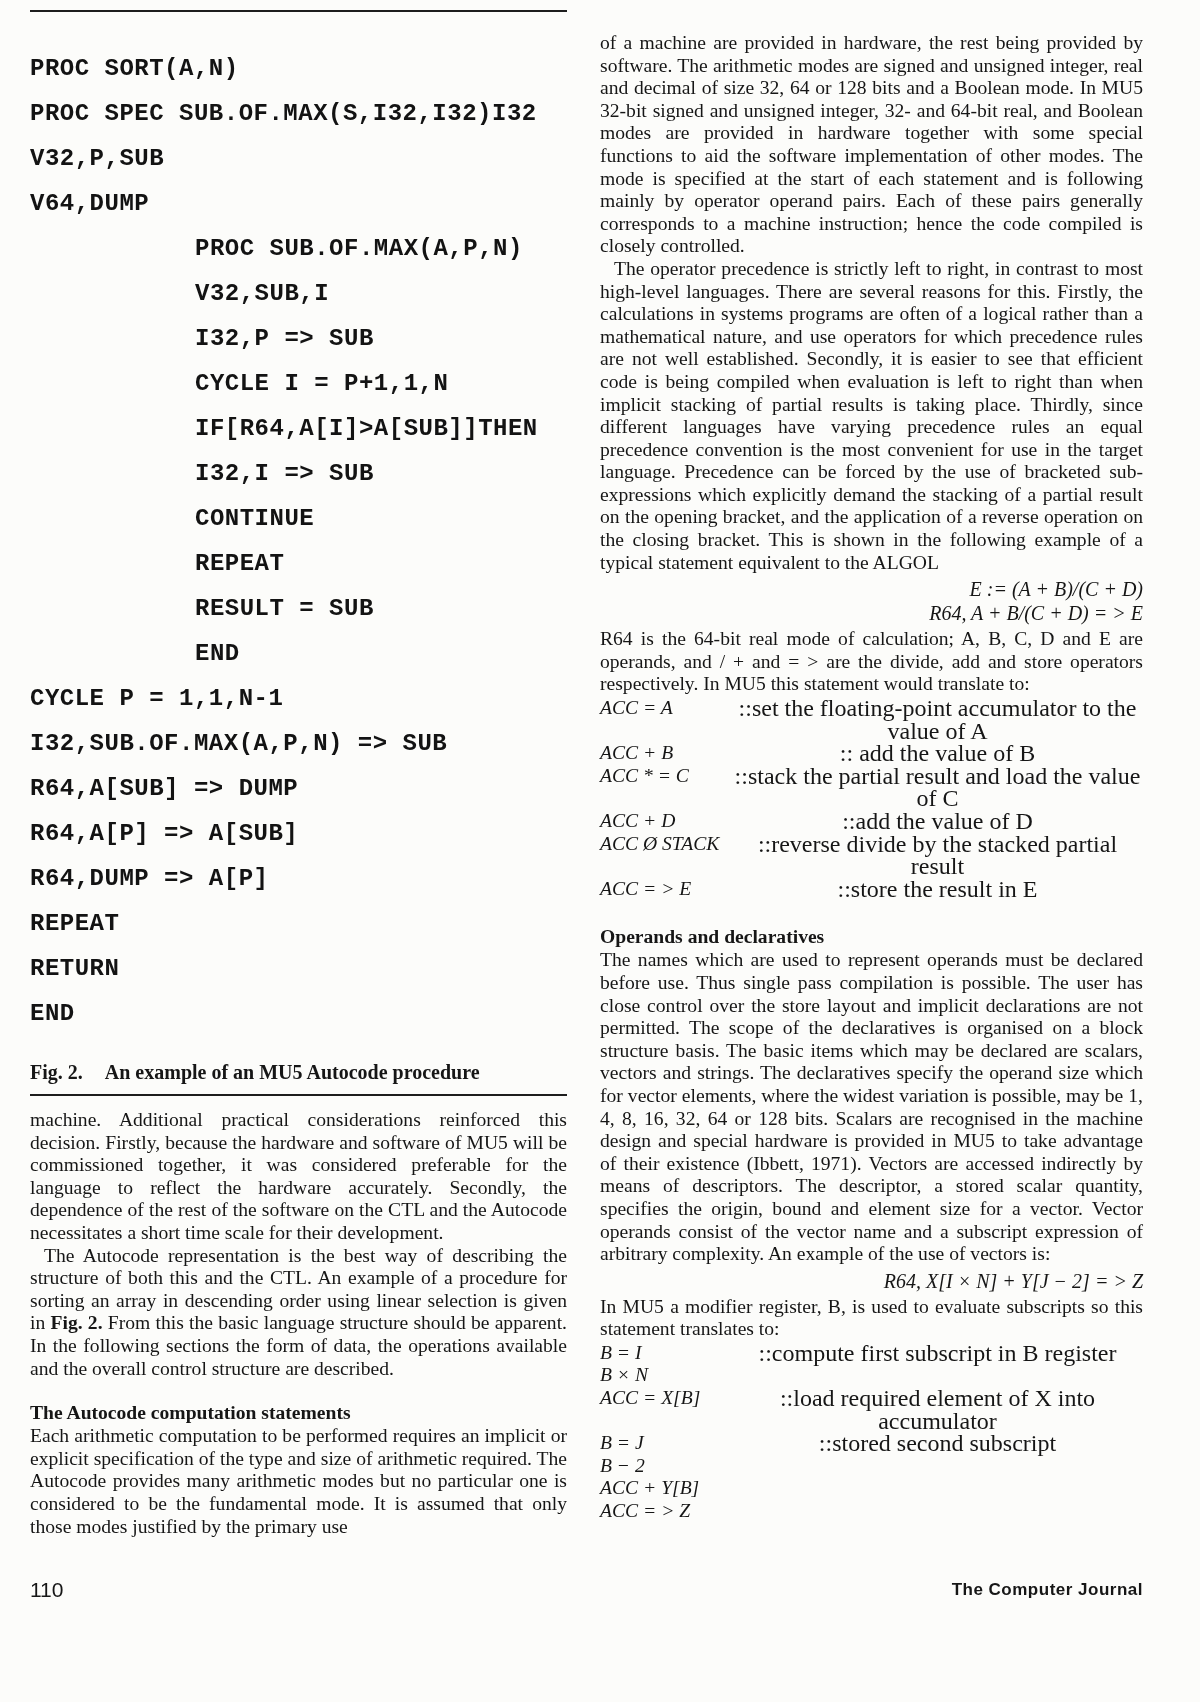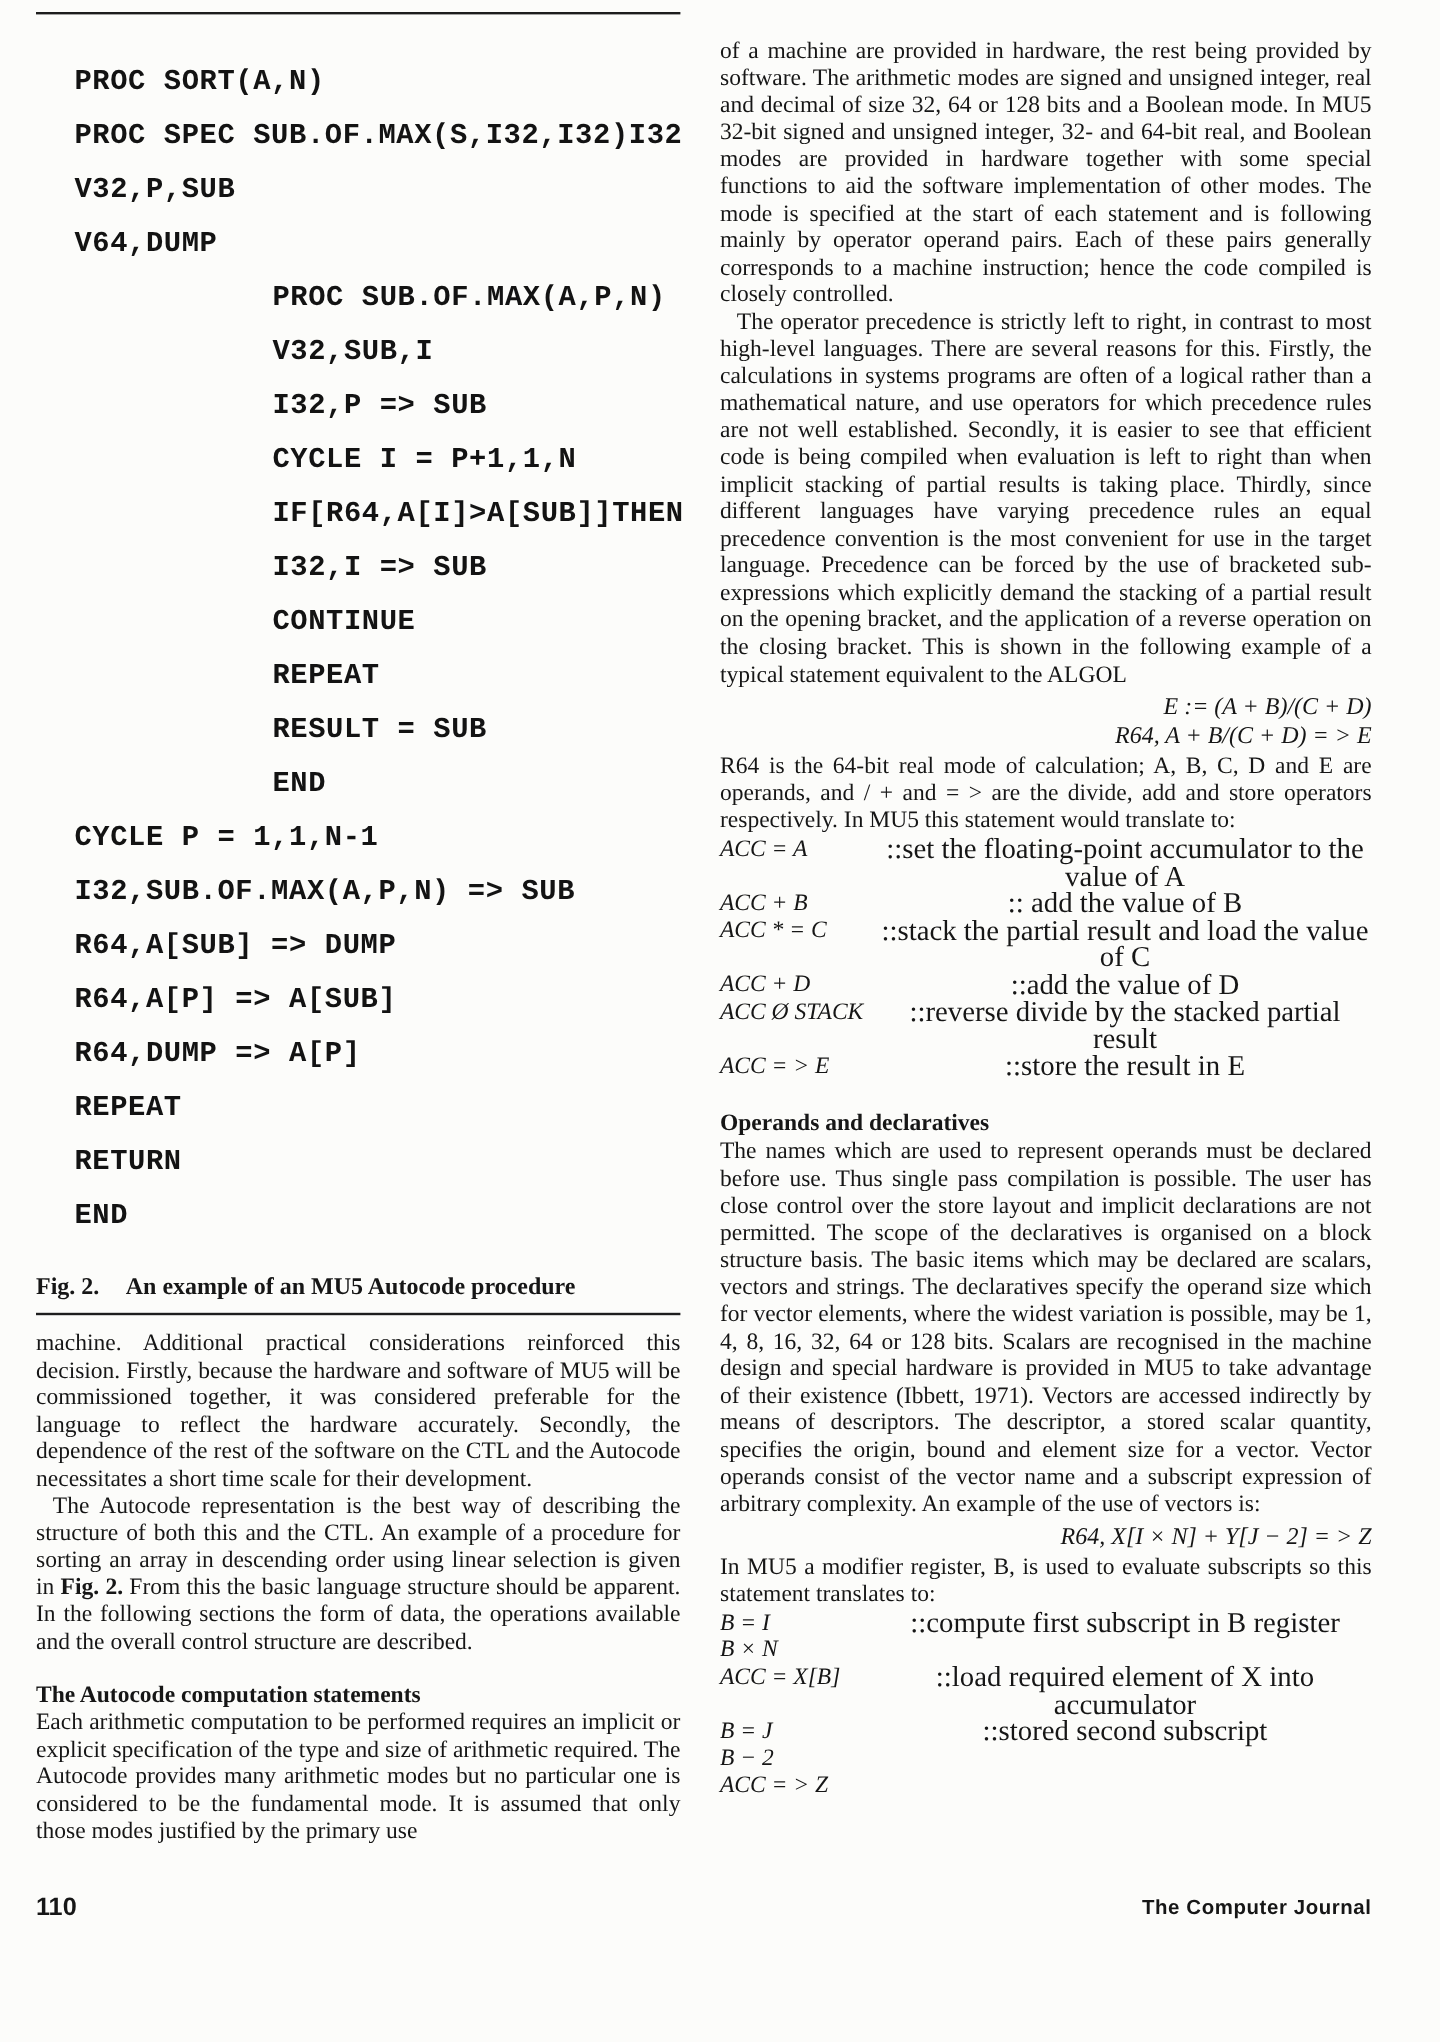--- a/index.html
+++ b/index.html
@@ -16,21 +16,20 @@
   .rule{height:2px;background:#1d1d1d;}
   .code{margin-top:34px;}
   .code-line{
     font-family:"Liberation Mono","DejaVu Sans Mono",monospace;
     font-weight:bold;
     font-size:24px;
     line-height:45px;
     letter-spacing:0.5px;
     color:#131313;
     white-space:pre;
-    margin-left:32px;
   }
   .code-line.indent{padding-left:165px;}
   .fig-caption{
     margin-top:24px;
     font-weight:bold;
     font-size:20px;
     display:flex;
     gap:22px;
     line-height:24px;
   }
@@ -46,21 +45,21 @@
   h3.subhead{
     font-size:19.6px;
     line-height:23px;
     margin:21px 0 1px 0;
     font-weight:bold;
     text-align:left;
   }
   .page-number{
     position:absolute;left:30px;top:1578px;
     font-family:"Liberation Sans","DejaVu Sans",sans-serif;
-    font-weight:bold;font-size:21px;
+    font-weight:normal;font-size:21px;
   }
   
   .col-right{position:absolute;left:600px;top:16px;width:543px;}
   .eqblock{text-align:right;margin:3px 0 3px 0;}
   .eq{
     font-style:italic;
     font-size:20px;
     line-height:24px;
     white-space:pre;
   }
@@ -234,20 +233,24 @@
           <div class="trans-row">
             <span class="t-code">B = J</span>
             <span class="t-desc">::stored second subscript</span>
           </div>
 
           <div class="trans-row">
             <span class="t-code">B − 2</span>
             <span class="t-desc"></span>
           </div>
 
+          <div class="trans-row">
+            <span class="t-code">ACC + Y[B]</span>
+            <span class="t-desc"></span>
+          </div>
 
           <div class="trans-row">
             <span class="t-code">ACC = &gt; Z</span>
             <span class="t-desc"></span>
           </div>
         </div>
     </div>
   </div>
 
   <div class="journal-footer">The Computer Journal</div>

